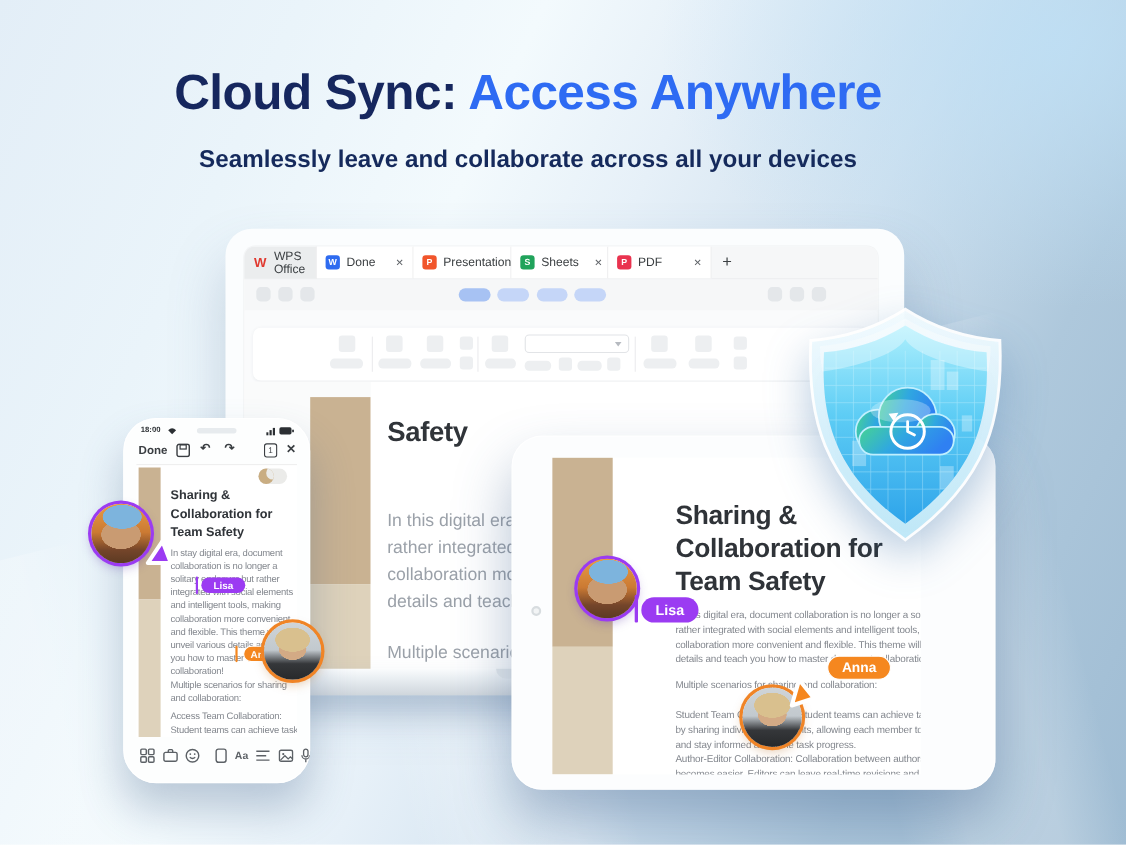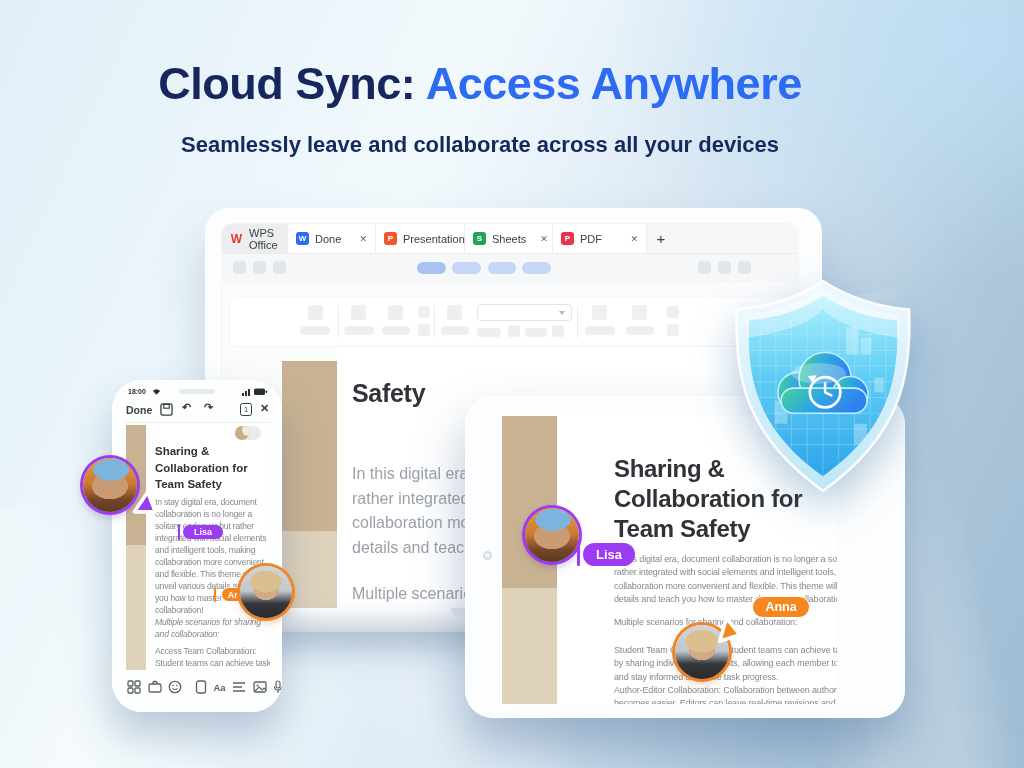--- a/index.html
+++ b/index.html
@@ -92,21 +92,21 @@
   .p-divider { position:absolute; left:12px; top:42px; width:146px; height:1px; background:#ececec; }
   .p-doc { position:absolute; left:12px; top:43px; width:146px; height:247px; background:#fff; overflow:hidden; }
   .p-strip-dark { position:absolute; left:2px; top:2px; width:20px; height:120px; background:#c9b292; }
   .p-strip-light { position:absolute; left:2px; top:122px; width:20px; height:125px; background:#ded2bb; }
   .p-toggle { position:absolute; left:111px; top:3px; width:26px; height:14px; border-radius:7px; background:#ebebe9; }
   .p-toggle .moon { position:absolute; left:0; top:0; width:14px; height:14px; border-radius:50%; background:#c9ad82; overflow:hidden; }
   .p-toggle .moon:after { content:""; position:absolute; left:7px; top:-2px; width:12px; height:12px; border-radius:50%; background:#ebebe9; }
   .p-heading { position:absolute; left:31px; top:20px; font-size:11.5px; font-weight:bold; color:#2f3338; line-height:16.5px; white-space:nowrap; }
   .p-body { position:absolute; left:31px; top:73px; font-size:8.6px; color:#83878e; line-height:12px;
     letter-spacing:-.2px; white-space:nowrap; }
-  .p-scen { position:absolute; left:31px; top:193px; font-size:8.6px; color:#83878e; line-height:12px; letter-spacing:-.2px; white-space:nowrap;font-style:italic; }
+  .p-scen { position:absolute; left:31px; top:193px; font-size:8.6px; color:#83878e; line-height:12px; letter-spacing:-.2px; white-space:nowrap; }
   .p-detail { position:absolute; left:31px; top:222px; font-size:8.6px; color:#83878e; line-height:12px; letter-spacing:-.2px; white-space:nowrap; }
   .p-bottombar { position:absolute; left:12px; top:294px; width:146px; height:26px; display:flex; align-items:center; gap:6.5px; padding-left:3px; }
   .p-bottombar .bdiv { width:1px; height:13px; background:#ddd; }
   .p-bottombar svg { flex:0 0 auto; }
   .p-aa { font-size:9.5px; font-weight:bold; color:#5c6166; }
 
   
   .avatar { position:absolute; border-radius:50%; z-index:6; }
   .av-lisa { box-shadow:0 0 0 3px #9b3bf2, 0 4px 10px rgba(80,40,160,.35); }
   .av-anna { box-shadow:0 0 0 3px #f08426, 0 4px 10px rgba(180,100,20,.35); }

